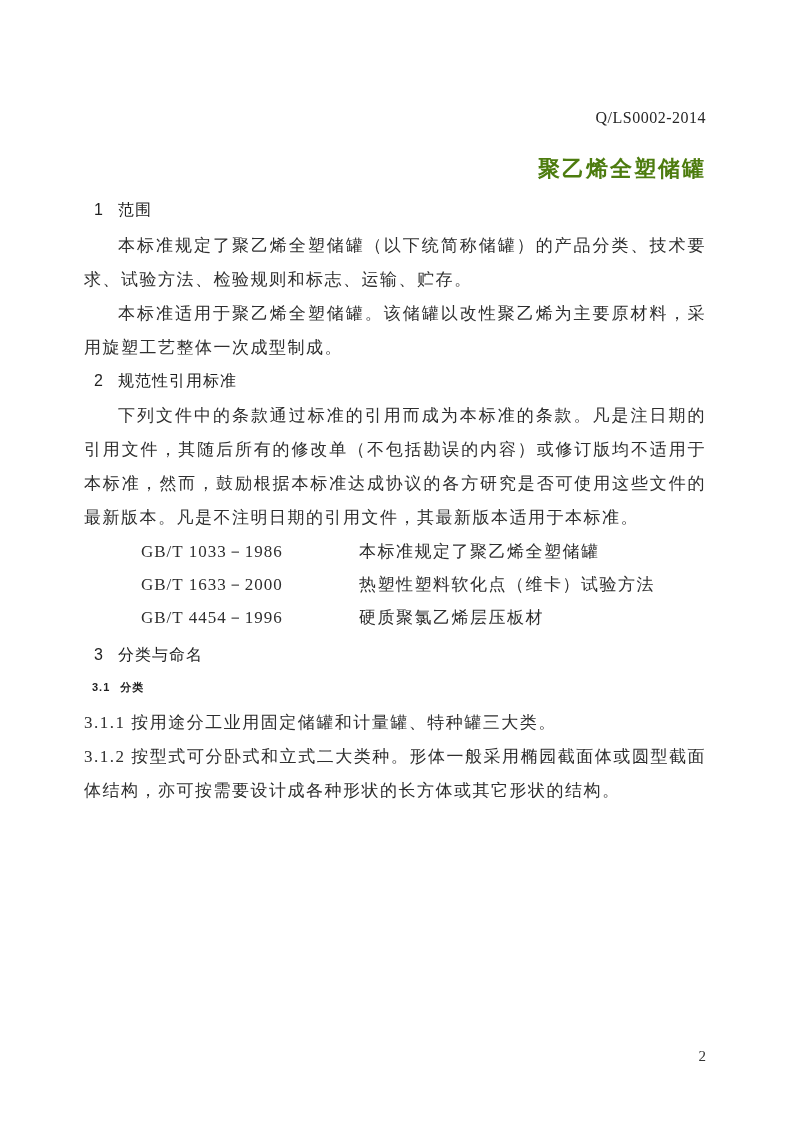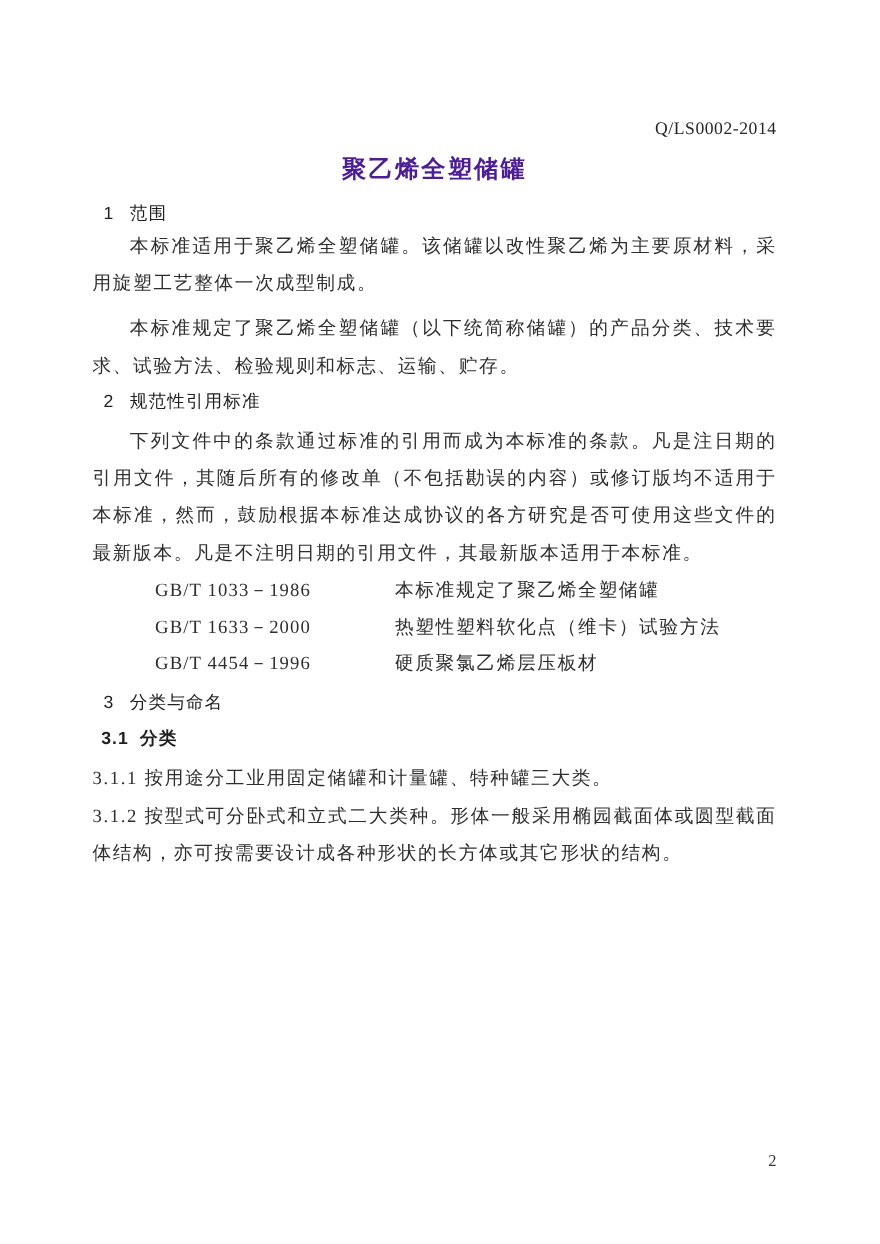--- a/index.html
+++ b/index.html
@@ -24,43 +24,43 @@
   }
   .doc-number {
     text-align: right;
     font-family: "Liberation Serif", "DejaVu Serif", serif;
     font-size: 16px;
     line-height: 20px;
     letter-spacing: 0.5px;
     color: #262626;
   }
   .doc-title {
-    text-align: center;
+    text-align: right;
     font-family: "Liberation Sans", "DejaVu Sans", sans-serif;
     font-weight: 700;
     font-size: 22px;
     line-height: 30px;
     letter-spacing: 2px;
-    color: #4c1d95;
-    margin-top: 11px;
+    color: #4d7c0f;
+    margin-top: 26px;
   }
   .h-sec {
     font-family: "Liberation Sans", "DejaVu Sans", sans-serif;
     font-weight: 400;
     font-size: 16px;
     line-height: 24px;
     letter-spacing: 1px;
     color: #1f1f1f;
     padding-left: 10px;
   }
   .h-sec .h-num { display: inline-block; min-width: 24px; }
   .h-sub {
     font-family: "Liberation Sans", "DejaVu Sans", sans-serif;
     font-weight: 700;
-    font-size: 16px;
+    font-size: 11px;
     line-height: 24px;
     letter-spacing: 1px;
     color: #1f1f1f;
     padding-left: 8px;
   }
   .h-sub .h-num { display: inline-block; margin-right: 10px; }
   .para {
     font-size: 17px;
     line-height: 34px;
     letter-spacing: 1.5px;
@@ -114,23 +114,23 @@
   <div class="content">
 
     <div class="doc-number">Q/LS0002-2014</div>
 
     <div class="doc-title">聚乙烯全塑储罐</div>
 
     <div class="h-sec mt-h1">
       <span class="h-num">1</span><span>范围</span>
     </div>
 
+    <p class="para mt-p1">本标准规定了聚乙烯全塑储罐（以下统简称储罐）的产品分类、技术要求、试验方法、检验规则和标志、运输、贮存。</p>
+
     <p class="para mt-p2">本标准适用于聚乙烯全塑储罐。该储罐以改性聚乙烯为主要原材料，采用旋塑工艺整体一次成型制成。</p>
-
-    <p class="para mt-p1">本标准规定了聚乙烯全塑储罐（以下统简称储罐）的产品分类、技术要求、试验方法、检验规则和标志、运输、贮存。</p>
 
     <div class="h-sec mt-h2">
       <span class="h-num">2</span><span>规范性引用标准</span>
     </div>
 
     <p class="para mt-p3">下列文件中的条款通过标准的引用而成为本标准的条款。凡是注日期的引用文件，其随后所有的修改单（不包括勘误的内容）或修订版均不适用于本标准，然而，鼓励根据本标准达成协议的各方研究是否可使用这些文件的最新版本。凡是不注明日期的引用文件，其最新版本适用于本标准。</p>
 
     <div class="ref-list mt-refs">
       <div class="ref-row">
         <span class="ref-code">GB/T 1033－1986</span>

